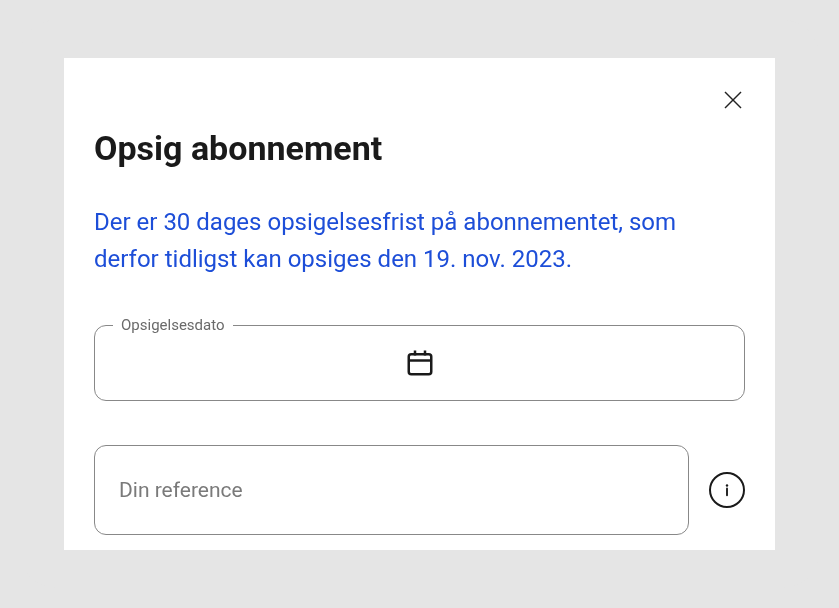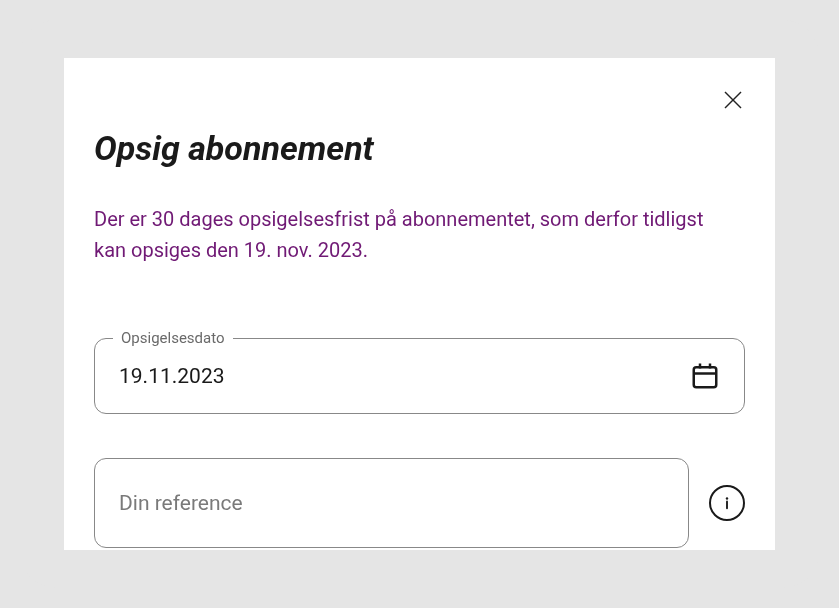--- a/index.html
+++ b/index.html
@@ -50,41 +50,41 @@
       height: 24px;
       stroke: #222;
       stroke-width: 1.5;
     }
     .title {
       font-size: 34px;
       font-weight: 700;
       color: #1a1a1a;
       margin-top: 30px;
       margin-bottom: 36px;
-      font-style: italic;
     }
     .description {
-      font-size: 20px;
-      color: #701a75;
+      font-size: 24px;
+      color: #1d4ed8;
       line-height: 1.55;
-      margin-bottom: 72px;
+      margin-bottom: 47px;
       max-width: 640px;
     }
     .field-group {
       position: relative;
       margin-bottom: 44px;
     }
     .field-date {
       border: 1px solid #888;
       border-radius: 12px;
       padding: 22px 24px;
       display: flex;
       align-items: center;
       justify-content: space-between;
       position: relative;
+      flex-direction: column;
     }
     .field-date .legend {
       position: absolute;
       top: -10px;
       left: 18px;
       background: #fff;
       padding: 0 8px;
       font-size: 15px;
       color: #6a6a6a;
     }
@@ -163,21 +163,20 @@
       </svg>
     </button>
 
     <h1 class="title">Opsig abonnement</h1>
 
     <p class="description">Der er 30 dages opsigelsesfrist på abonnementet, som derfor tidligst kan opsiges den 19. nov. 2023.</p>
 
     <div class="field-group">
       <div class="field-date">
         <span class="legend">Opsigelsesdato</span>
-        <input class="value" type="text" value="19.11.2023" style="">
         <span class="calendar-icon">
           <svg viewBox="0 0 24 24">
             <rect x="3" y="5" width="18" height="16" rx="2"></rect>
             <line x1="3" y1="10" x2="21" y2="10"></line>
             <line x1="8" y1="2" x2="8" y2="6"></line>
             <line x1="16" y1="2" x2="16" y2="6"></line>
           </svg>
         </span>
       </div>
     </div>

